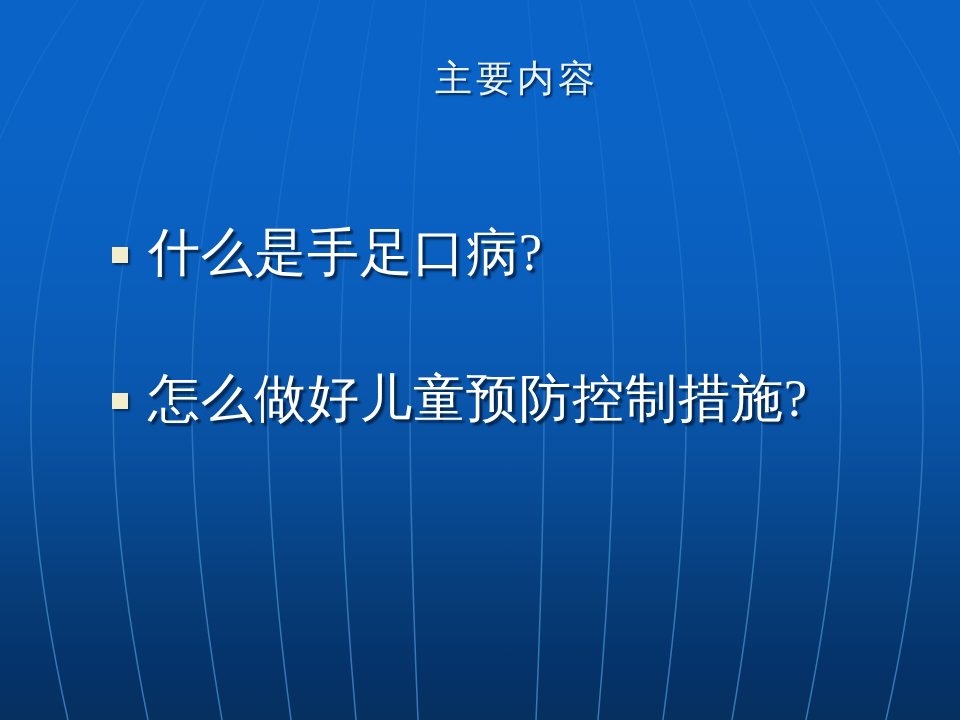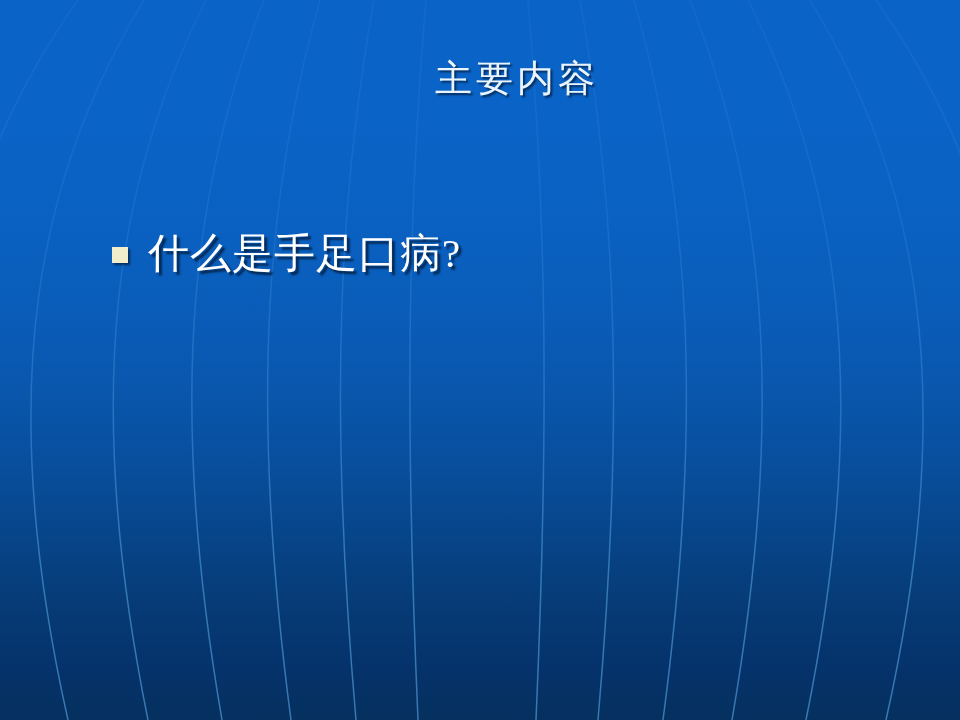--- a/index.html
+++ b/index.html
@@ -76,21 +76,21 @@
     width: 16px;
     height: 16px;
     background: #f2eecb;
     box-shadow: 2px 2px 2px rgba(3, 26, 56, 0.7);
     margin-right: 20px;
     position: relative;
     top: 2px;
   }
   .bullet-text {
     flex: 1 1 auto;
-    font-size: 41px;
+    font-size: 52px;
     line-height: 1;
     letter-spacing: 1px;
     color: #ffffff;
     text-shadow: 3px 3px 2px rgba(3, 26, 56, 0.8);
     white-space: nowrap;
   }
 </style>
 </head>
 <body>
 
@@ -152,16 +152,20 @@
     <span id="title-text">主要内容</span>
   </div>
 
   <div id="body-block">
 
     <div class="bullet-row spacer-after">
       <span class="bullet-marker"></span>
       <span class="bullet-text">什么是手足口病?</span>
     </div>
 
+    <div class="bullet-row">
+      <span class="bullet-marker"></span>
+      <span class="bullet-text">怎么做好儿童预防控制措施?</span>
+    </div>
 
   </div>
 
 </div>
 
 </body></html>

